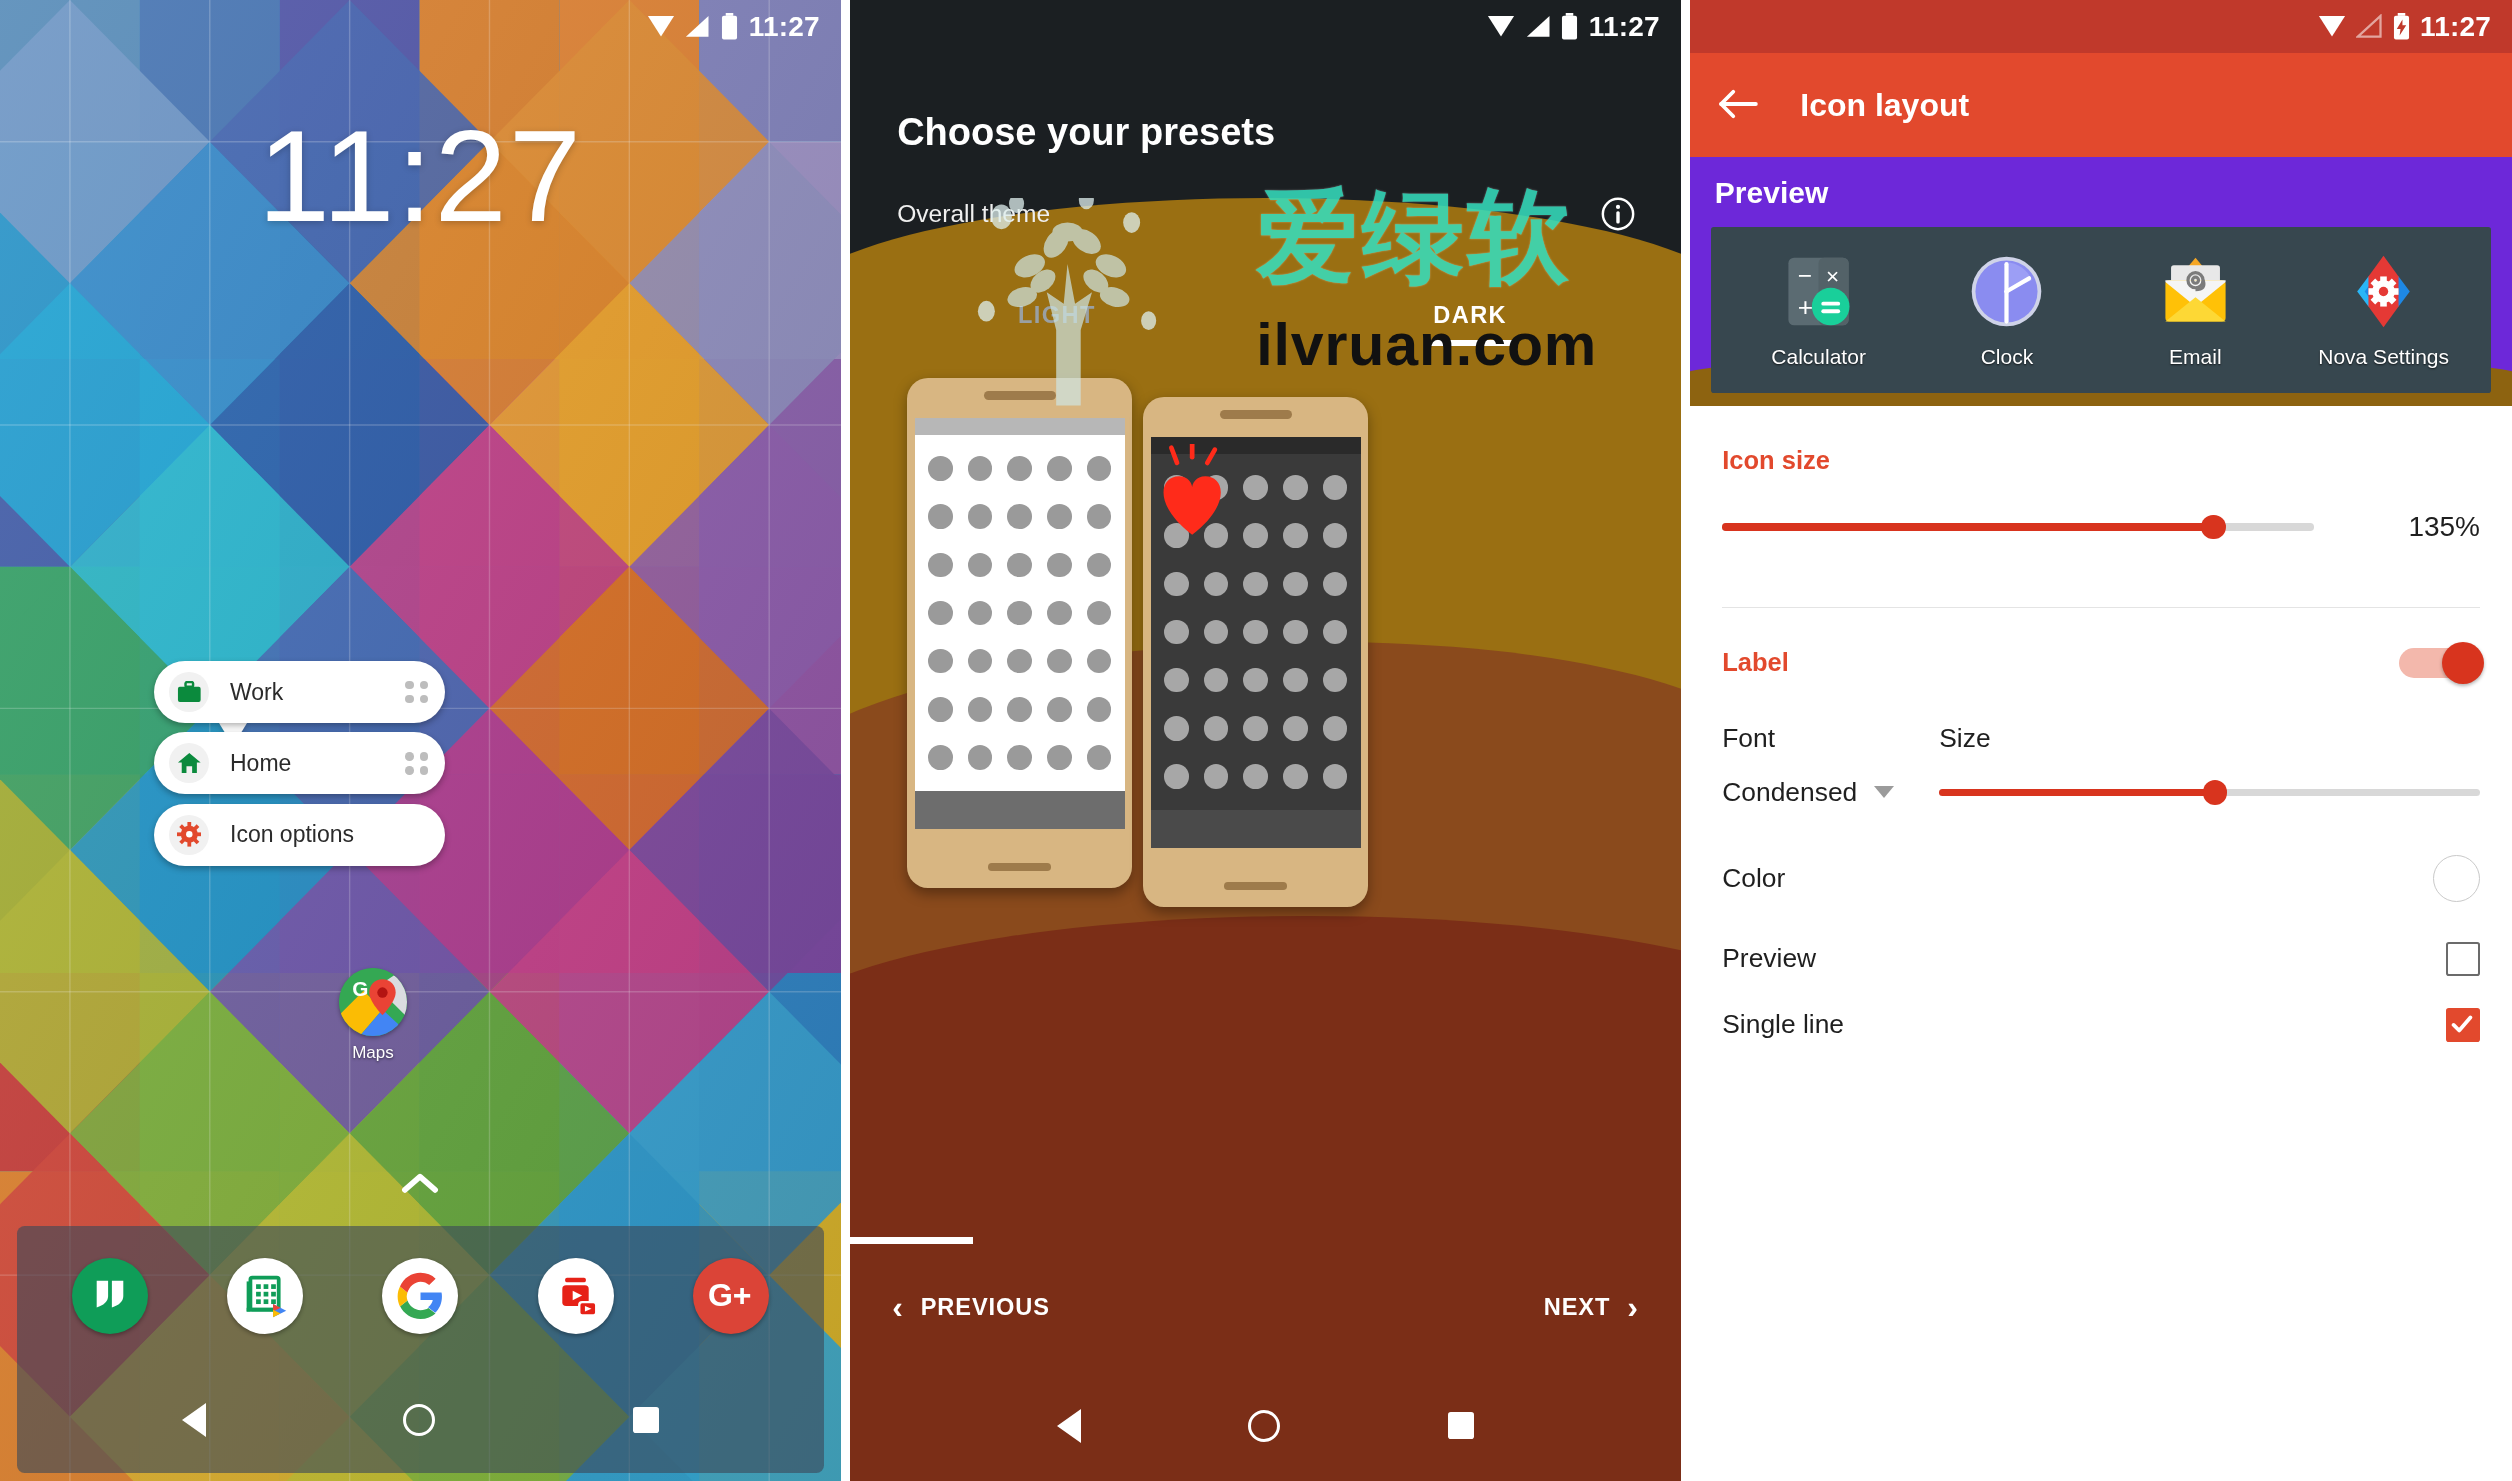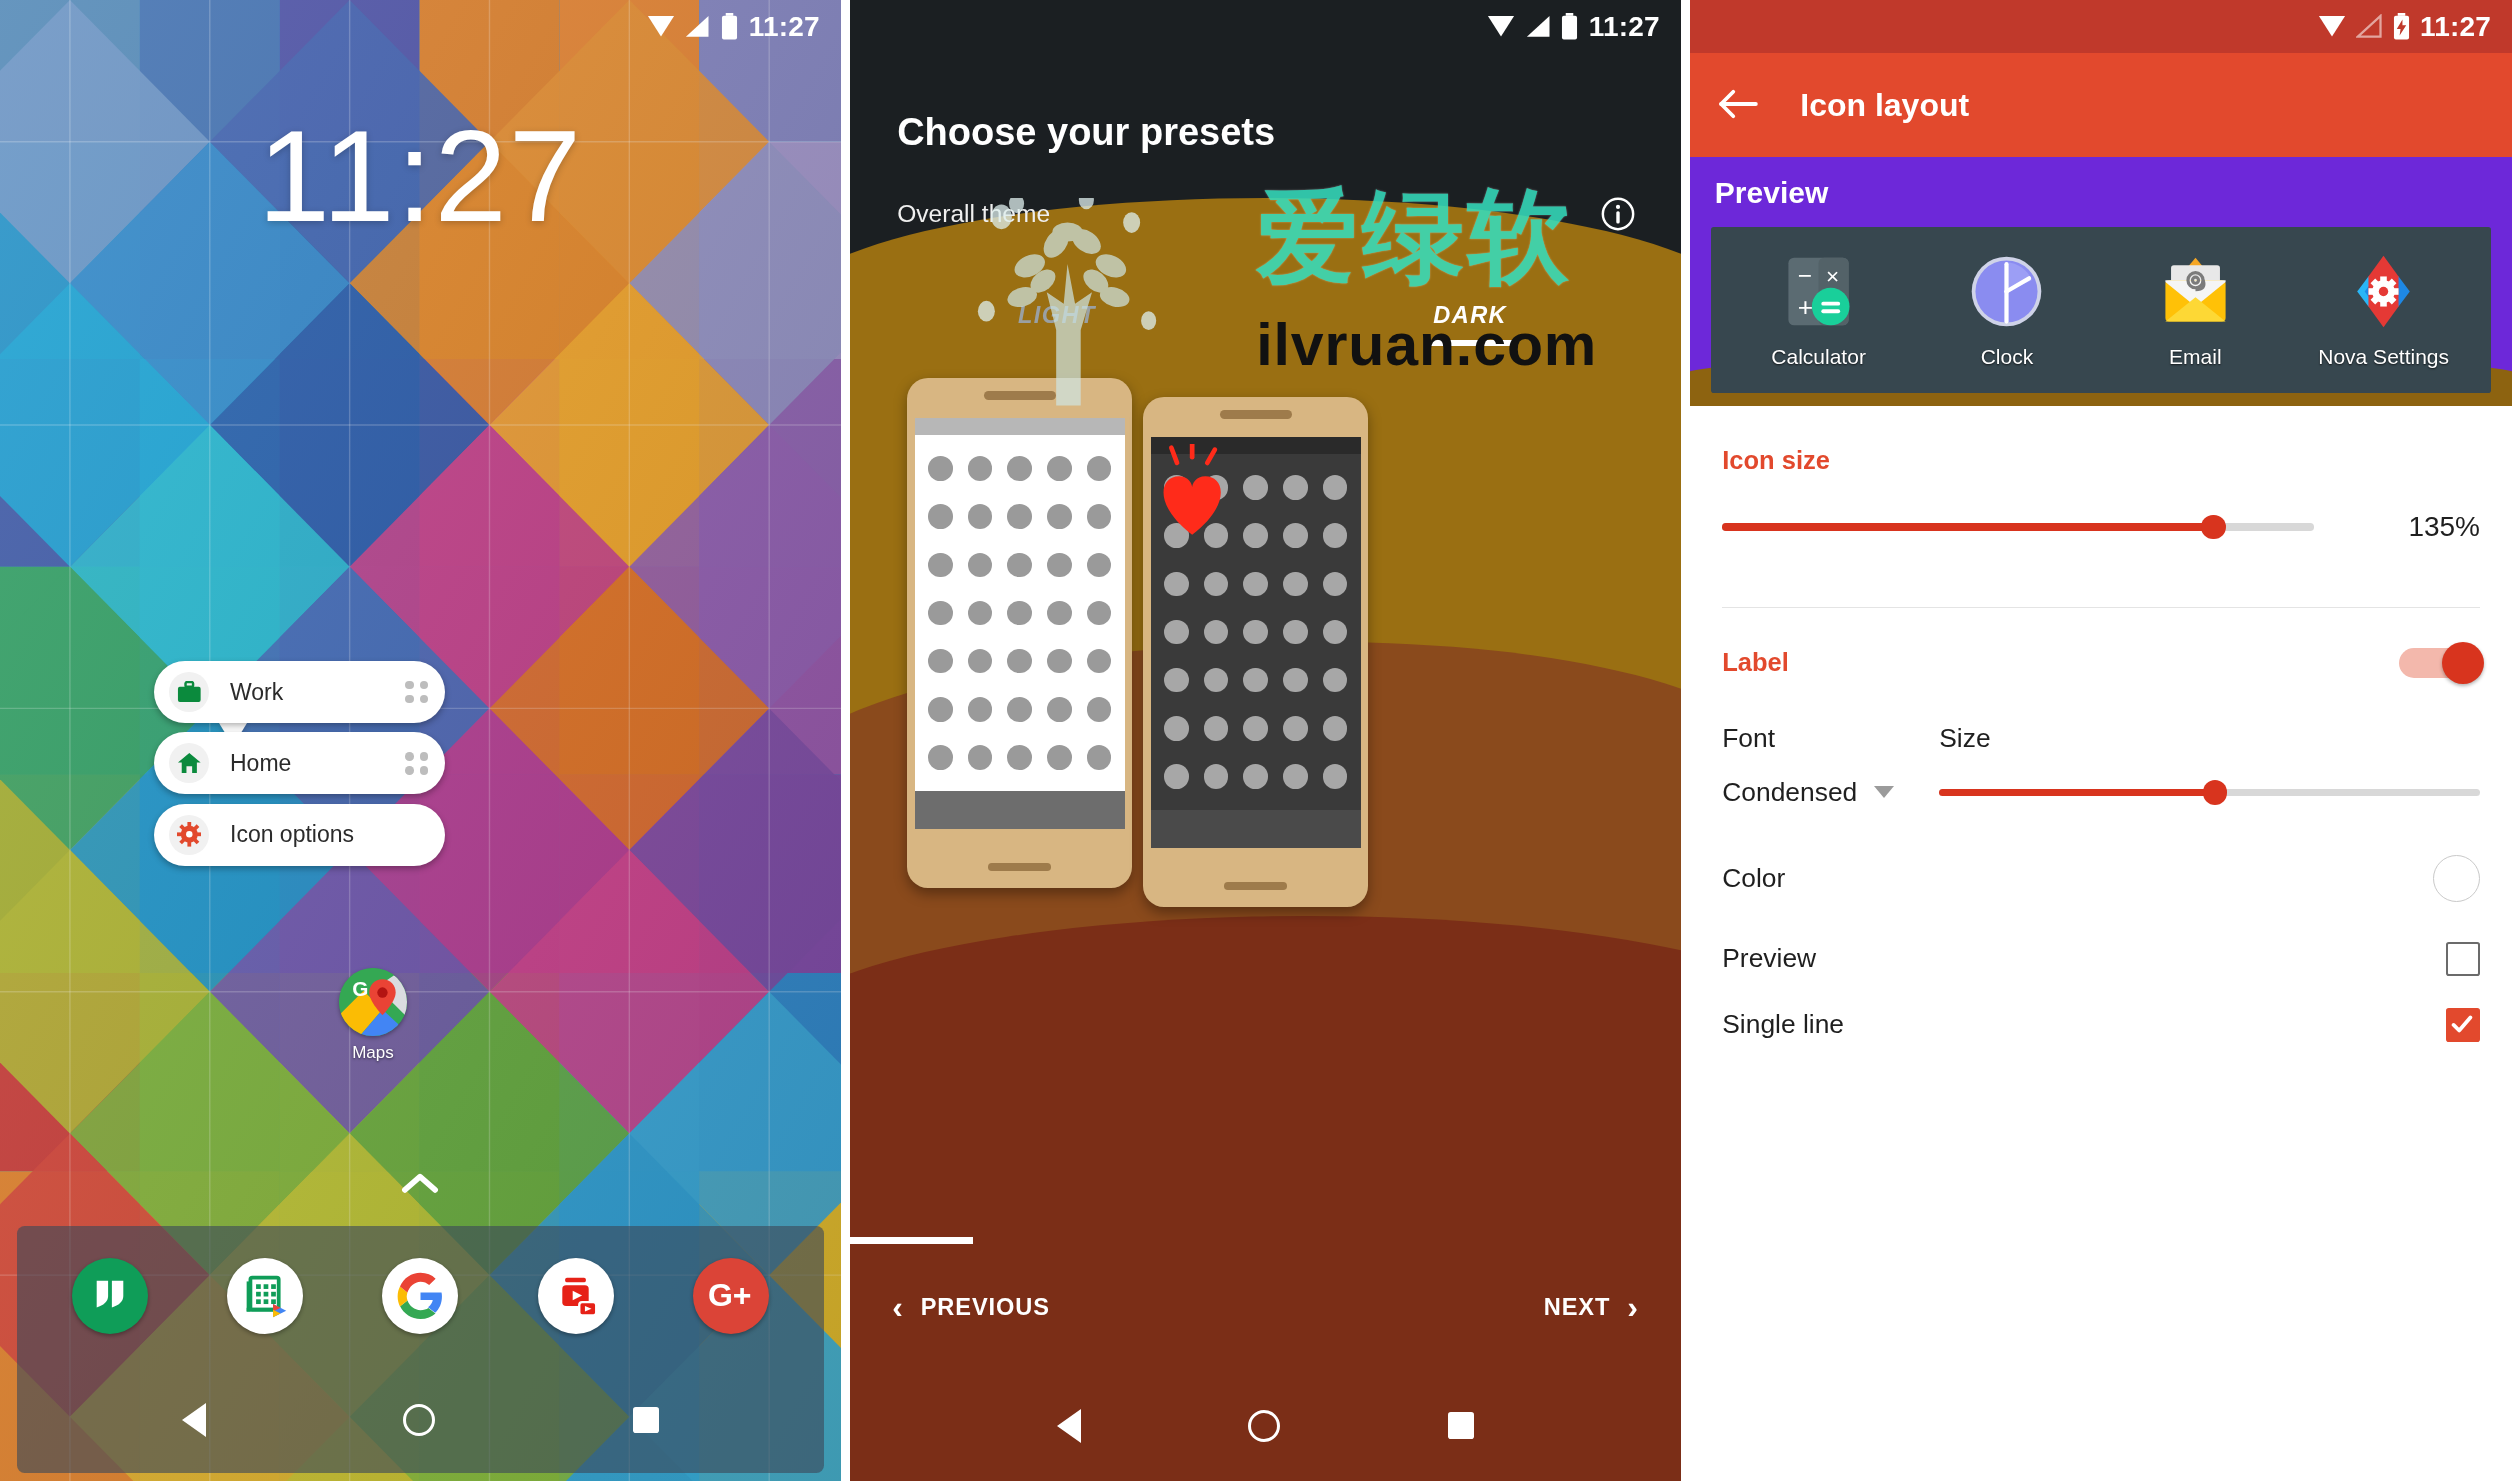--- a/index.html
+++ b/index.html
@@ -96,21 +96,21 @@
   
   .p2-bg { position:absolute; inset:0; background:#1b1f22; }
   .p2-scene { position:absolute; left:0; right:0; top:198px; bottom:0; overflow:hidden; }
   .hill-a { position:absolute; left:-8%; top:0; width:116%; height:604px; background:#9a6f12; border-radius:50% 50% 0 0 / 113px 113px 0 0; }
   .hill-b { position:absolute; left:-10%; top:444px; width:120%; height:850px; background:#8a4a1c; border-radius:56% 44% 0 0 / 151px 113px 0 0; }
   .hill-c { position:absolute; left:-10%; top:718px; width:130%; height:850px; background:#7b2e17; border-radius:50% 50% 0 0 / 123px 123px 0 0; }
 
   .p2-title { position:absolute; left:47px; top:111px; color:#fff; font-size:38px; font-weight:bold; z-index:8; }
   .p2-sub   { position:absolute; left:47px; top:200px; color:#efefef; font-size:24.6px; z-index:8; }
   .p2-info  { position:absolute; right:45px; top:196px; z-index:8; }
-  .p2-tabs  { position:absolute; left:0; right:4px; top:302px; display:flex; z-index:8;font-style:italic; }
+  .p2-tabs  { position:absolute; left:0; right:4px; top:302px; display:flex; z-index:8; }
   .p2-tab   { flex:1; text-align:center; font-size:23.6px; font-weight:bold; letter-spacing:1.4px; }
   .p2-tab.off { color:#9aa0a3; }
   .p2-tab.on  { color:#fff; }
   .p2-tab.on .u { display:block; width:91px; height:5.7px; background:#fff; margin:11.3px auto 0; }
 
   .phone { position:absolute; border-radius:21px; z-index:9; }
   .phone .body { position:absolute; inset:0; background:#d8b682; border-radius:21px; box-shadow:0 5.7px 13.2px rgba(0,0,0,.35); }
   .phone .screen { position:absolute; left:7.6px; right:7.6px; top:40px; bottom:59px; overflow:hidden; }
   .phone .notchbar { position:absolute; left:34%; top:13.2px; width:32%; height:8.5px; border-radius:4.7px; background:#9e7b4b; }
   .phone .chinbar { position:absolute; left:36%; bottom:17px; width:28%; height:7.6px; border-radius:3.8px; background:#9e7b4b; }

